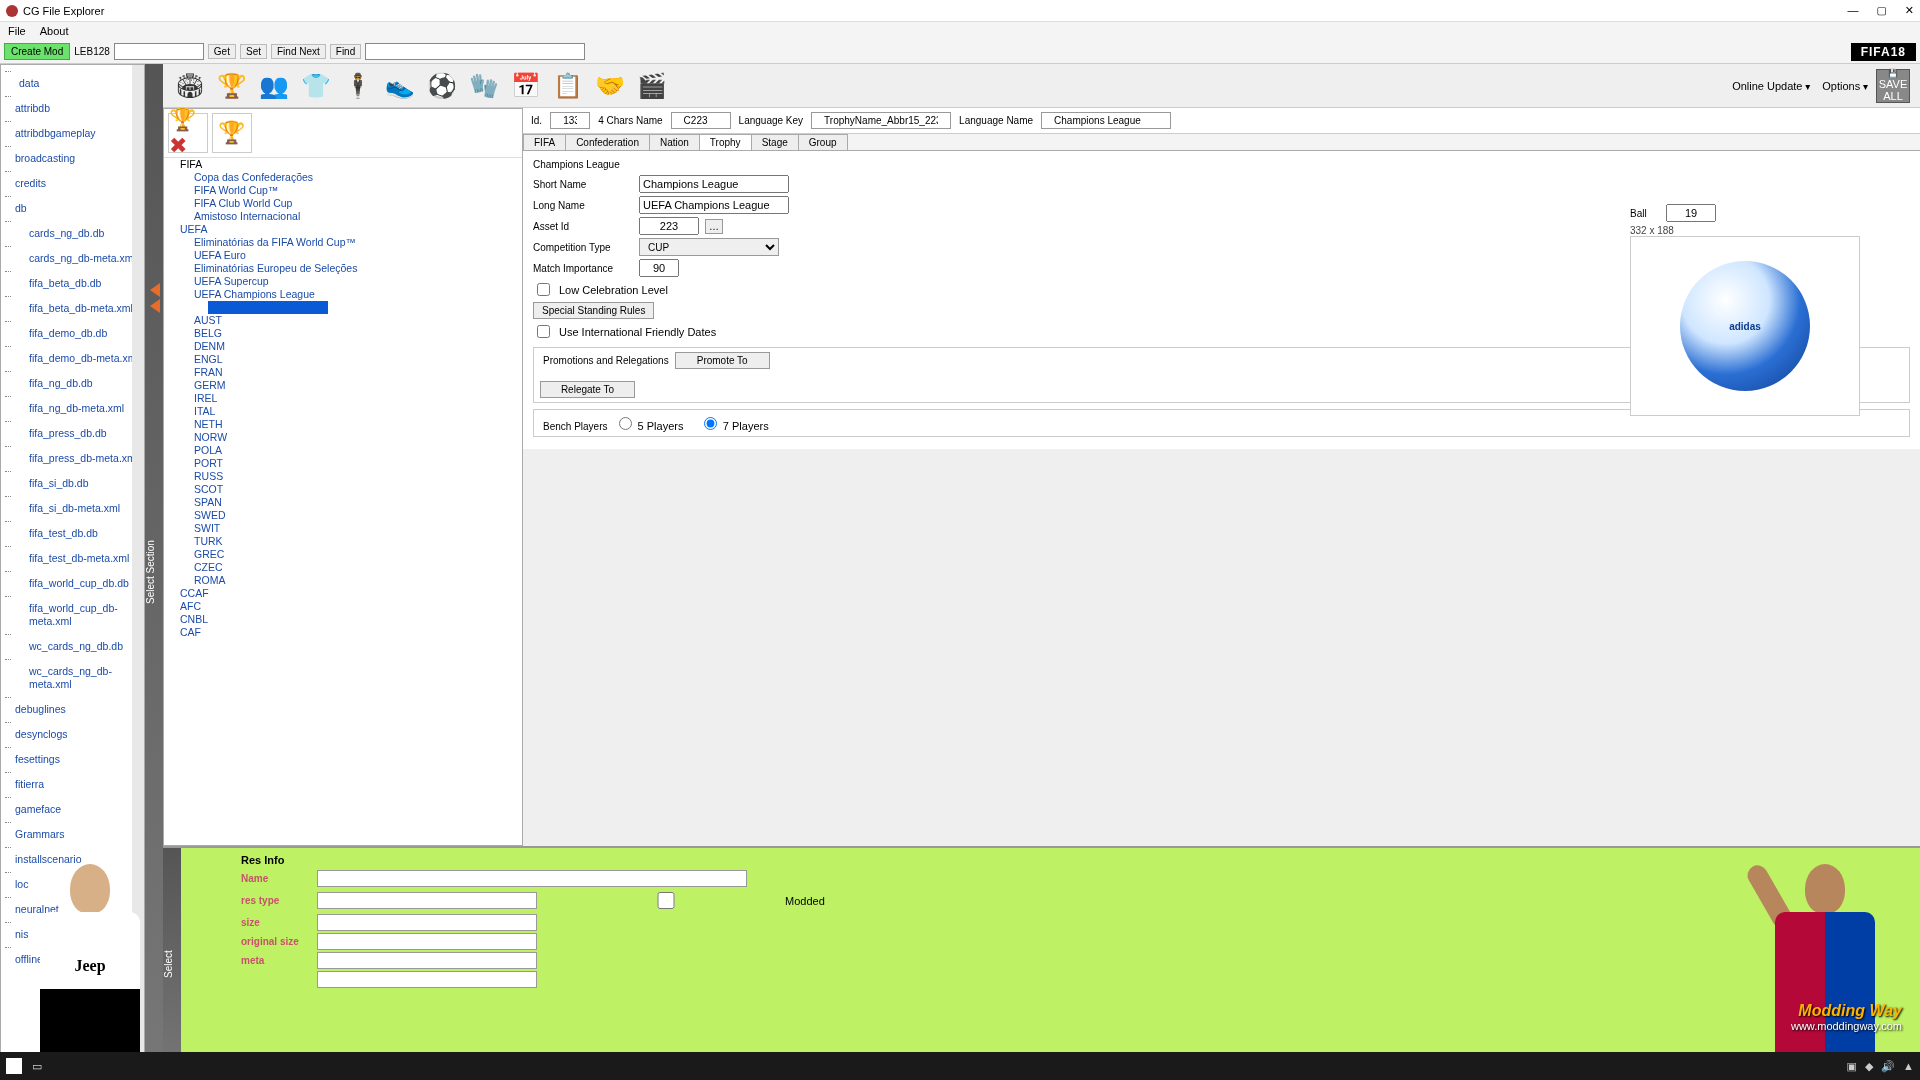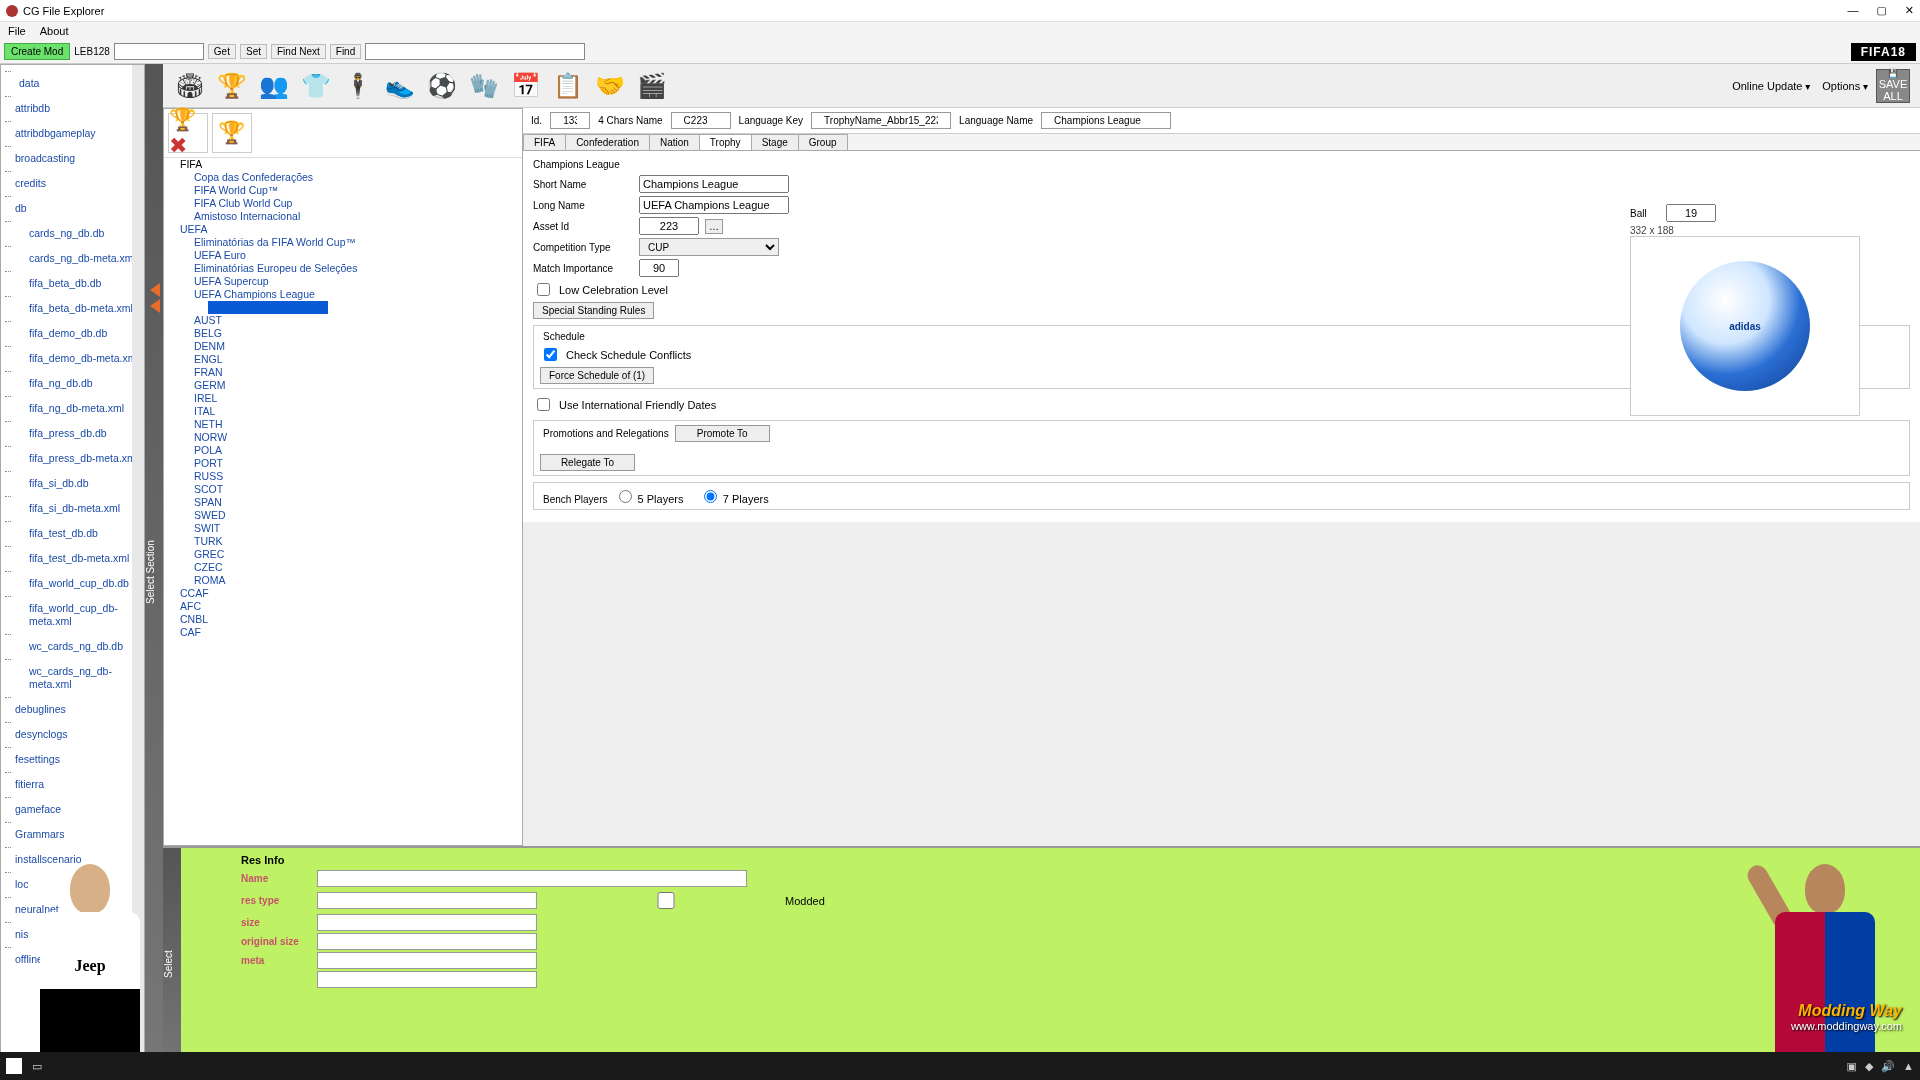--- a/index.html
+++ b/index.html
@@ -272,28 +272,20 @@
             </div>
           <div class="form-row">
               <label>Match Importance</label>
               <input class="spin" style="text-align: center; width: 40px;" value="90">
             </div>
           <div class="form-row">
               <input type="checkbox" style="">
               <span>Low Celebration Level</span>
             </div>
           <button class="btn">Special Standing Rules</button>
-          <div class="fieldset">
-            <div class="legend">Schedule</div>
-            <div class="form-row">
-                <input type="checkbox" checked="" style="">
-                <span>Check Schedule Conflicts</span>
-              </div>
-            <button class="btn">Force Schedule of (1)</button>
-          </div>
           <div class="form-row">
               <input type="checkbox" style="">
               <span>Use International Friendly Dates</span>
             </div>
           <div class="fieldset">
             <div class="legend">Promotions and Relegations</div>
             <button class="btn" style="width:95px;">Promote To</button><br><br>
             <button class="btn" style="width:95px;">Relegate To</button>
           </div>
           <div class="fieldset">

